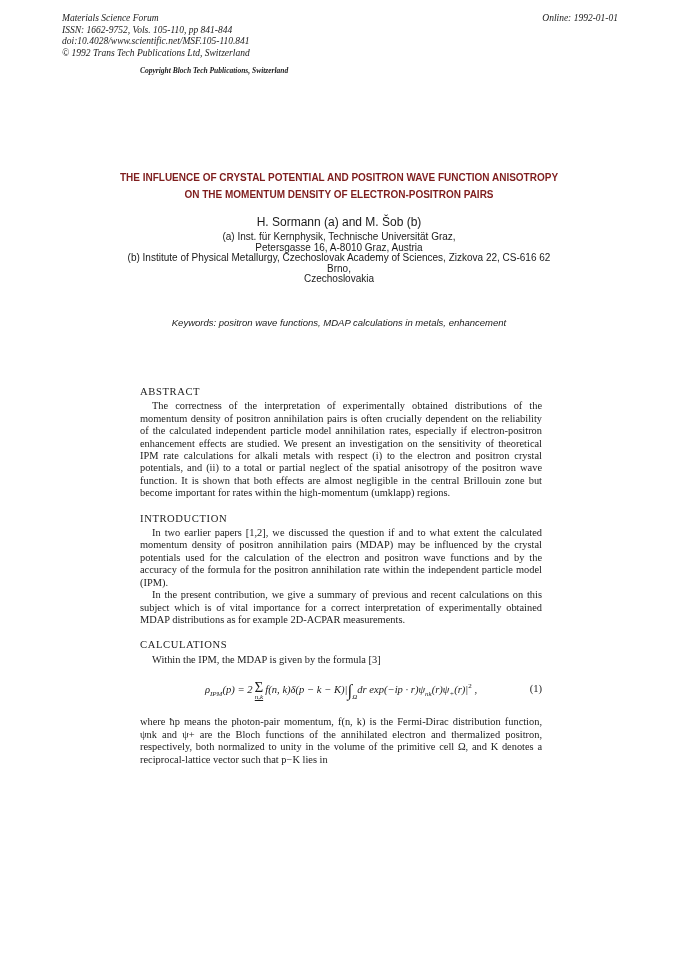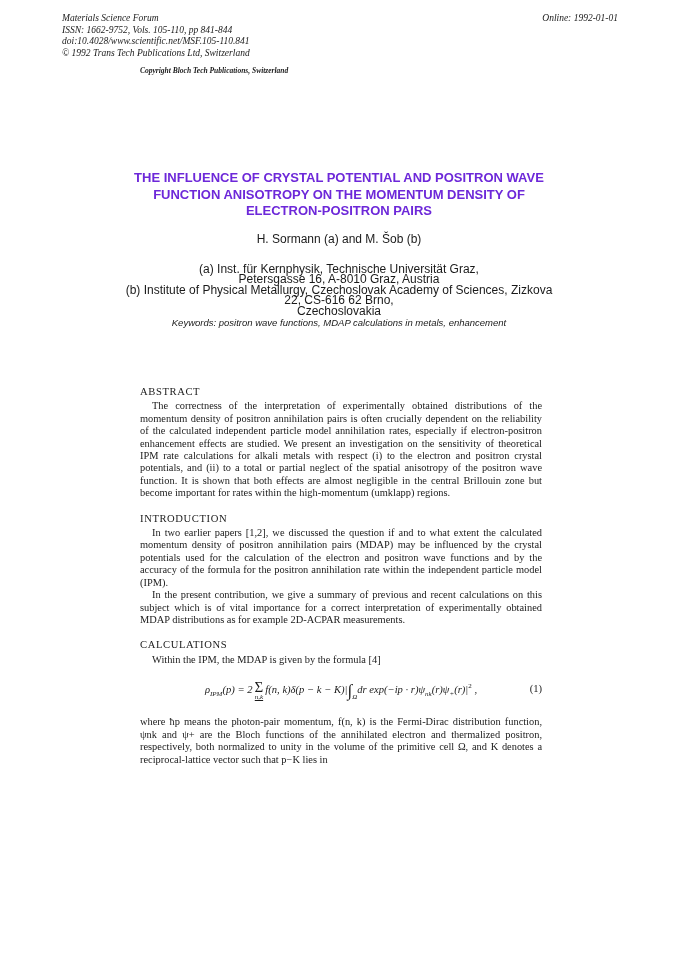--- a/index.html
+++ b/index.html
@@ -44,33 +44,33 @@
   
   .title-block {
     position: absolute;
     top: 170px;
     left: 119px;
     width: 440px;
     text-align: center;
     font-family: "Liberation Sans", sans-serif;
   }
   .paper-title {
-    font-size: 13px;
+    font-size: 10px;
     font-weight: bold;
     line-height: 16.5px;
-    color: #6d28d9;
+    color: #7f1d1d;
   }
   .authors {
     margin-top: 12px;
     font-size: 12px;
     line-height: 14px;
   }
   .affiliations {
-    margin-top: 18px;
-    font-size: 12px;
+    margin-top: 3px;
+    font-size: 10px;
     line-height: 10.5px;
   }
   .keywords {
     position: absolute;
     top: 317px;
     left: 119px;
     width: 440px;
     text-align: center;
     font-family: "Liberation Sans", sans-serif;
     font-style: italic;
@@ -157,21 +157,21 @@
   <div class="body-col">
 
     <div class="section-heading first">ABSTRACT</div>
     <p class="para">The correctness of the interpretation of experimentally obtained distributions of the momentum density of positron annihilation pairs is often crucially dependent on the reliability of the calculated independent particle model annihilation rates, especially if electron-positron enhancement effects are studied. We present an investigation on the sensitivity of theoretical IPM rate calculations for alkali metals with respect (i) to the electron and positron crystal potentials, and (ii) to a total or partial neglect of the spatial anisotropy of the positron wave function. It is shown that both effects are almost negligible in the central Brillouin zone but become important for rates within the high-momentum (umklapp) regions.</p>
 
     <div class="section-heading">INTRODUCTION</div>
     <p class="para">In two earlier papers [1,2], we discussed the question if and to what extent the calculated momentum density of positron annihilation pairs (MDAP) may be influenced by the crystal potentials used for the calculation of the electron and positron wave functions and by the accuracy of the formula for the positron annihilation rate within the independent particle model (IPM).</p>
     <p class="para">In the present contribution, we give a summary of previous and recent calculations on this subject which is of vital importance for a correct interpretation of experimentally obtained MDAP distributions as for example 2D-ACPAR measurements.</p>
 
     <div class="section-heading">CALCULATIONS</div>
-    <p class="para">Within the IPM, the MDAP is given by the formula [4]</p>
+    <p class="para">Within the IPM, the MDAP is given by the formula [3]</p>
 
     <div class="formula-row">
       <span><span class="it">ρ</span><sub>IPM</sub><span class="it">(p) = 2</span><span class="sum">
             <span class="sigma">Σ</span>
             <span class="sigma-sub">n,k</span>
           </span><span class="it">f(n, k)δ(p − k − K)|</span><span class="int">∫</span><span class="int-sub">Ω</span><span class="it">dr exp(−ip · r)ψ</span><sub>nk</sub><span class="it">(r)ψ</span><sub>+</sub><span class="it">(r)|</span><sup>2</sup><span> ,</span></span>
       <span class="eq-num">(1)</span>
     </div>
 
     <p class="para" style="text-indent:0;">where ħp means the photon-pair momentum, f(n, k) is the Fermi-Dirac distribution function, ψnk and ψ+ are the Bloch functions of the annihilated electron and thermalized positron, respectively, both normalized to unity in the volume of the primitive cell Ω, and K denotes a reciprocal-lattice vector such that p−K lies in</p>

